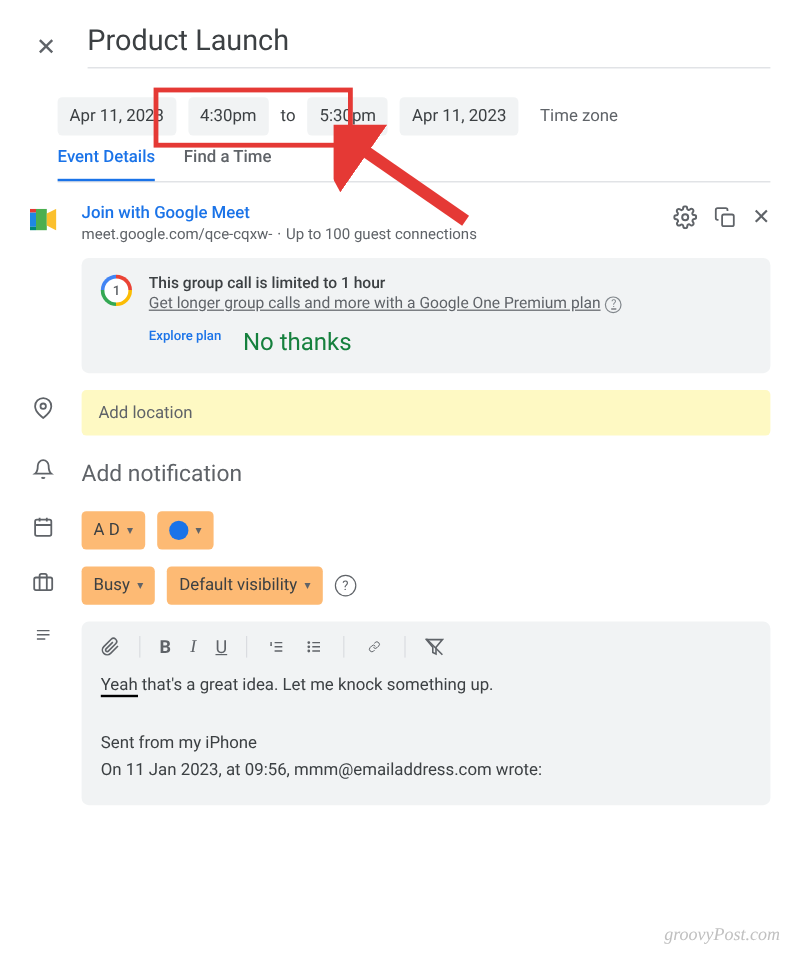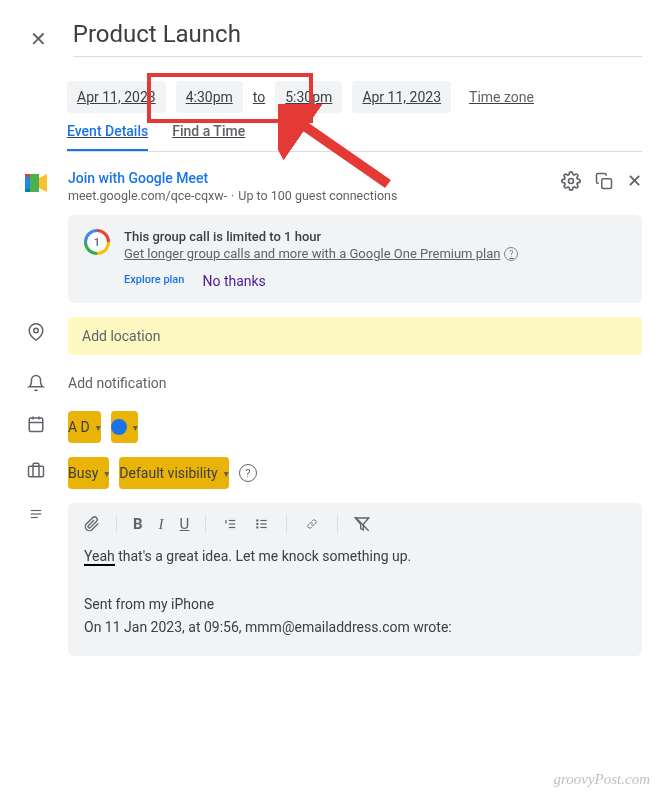--- a/index.html
+++ b/index.html
@@ -1,21 +1,21 @@
 <!DOCTYPE html>
 <html><head>
 <meta charset="utf-8">
 <style>
   * { box-sizing: border-box; margin: 0; padding: 0; }
   body { font-family: 'Google Sans', Roboto, Arial, sans-serif; font-size: 14px; color: #3c4043; width: 666px; height: 798px; background: #fff; position: relative; overflow: hidden; }
   .container { padding: 20px 24px 0 24px; }
   .top-row { display: flex; align-items: center; gap: 20px; margin-bottom: 24px; }
   .close-x { font-size: 20px; color: #5f6368; cursor: pointer; padding: 6px; line-height: 1; }
   .title { font-size: 24px; font-weight: 400; color: #3c4043; flex: 1; border-bottom: 1px solid #dadce0; padding-bottom: 8px; }
-  .indent { margin-left: 43px; text-decoration: underline; }
+  .indent { margin-left: 24px; }
   .date-row { display: flex; align-items: center; gap: 10px; margin-bottom: 10px; position: relative; }
   .chip { background: #f1f3f4; padding: 8px 10px; border-radius: 4px; color: #3c4043; font-size: 14px; cursor: pointer; }
   .tz { color: #5f6368; font-size: 14px; margin-left: 8px; cursor: pointer; }
   .time-highlight { position: absolute; border: 4px solid #e53935; left: 80px; top: -8px; width: 166px; height: 50px; pointer-events: none; }
   .arrow-wrap { position: absolute; left: 278px; top: 104px; pointer-events: none; }
   .repeat-row { display: flex; align-items: center; gap: 14px; margin-bottom: 36px; }
   .checkbox { width: 17px; height: 17px; border: 2px solid #5f6368; border-radius: 2px; cursor: pointer; }
   .tabs { display: flex; gap: 24px; border-bottom: 1px solid #dadce0; margin-bottom: 18px; }
   .tab { padding-bottom: 10px; font-size: 14px; font-weight: 500; cursor: pointer; color: #5f6368; border-bottom: 2px solid transparent; }
   .tab.active { color: #1a73e8; border-bottom: 2px solid #1a73e8; }
@@ -27,25 +27,25 @@
   .dot { margin: 0 4px; }
   .meet-actions { display: flex; gap: 14px; align-items: center; color: #5f6368; }
   .icon-btn { cursor: pointer; font-size: 18px; color: #5f6368; }
   .info-card { background: #f1f3f4; border-radius: 6px; padding: 14px 16px; margin-top: 12px; display: flex; gap: 14px; }
   .g1-badge { width: 26px; height: 26px; border-radius: 50%; background: conic-gradient(#ea4335 0 25%, #fbbc04 25% 50%, #34a853 50% 75%, #4285f4 75% 100%); display: flex; align-items: center; justify-content: center; flex-shrink: 0; }
   .g1-inner { width: 20px; height: 20px; background: #fff; border-radius: 50%; display: flex; align-items: center; justify-content: center; font-size: 11px; font-weight: 500; color: #5f6368; }
   .info-title { font-size: 13px; font-weight: 500; color: #3c4043; }
   .info-sub { font-size: 13px; color: #5f6368; margin-top: 2px; display: flex; align-items: center; gap: 4px; text-decoration: underline; }
   .info-actions { margin-top: 12px; display: flex; gap: 18px; }
   .link-btn { color: #1a73e8; font-weight: 500; font-size: 11px; cursor: pointer; }
-  .plain-btn { color: #4c1d95; font-size: 14px; cursor: pointer; }
+  .plain-btn { color: #15803d; font-size: 20px; cursor: pointer; }
   .field-box { background: #fef9c3; border-radius: 4px; padding: 11px 14px; color: #5f6368; font-size: 14px; cursor: text; }
-  .plain-label { color: #5f6368; font-size: 14px; cursor: pointer; padding: 6px 0; }
+  .plain-label { color: #5f6368; font-size: 19px; cursor: pointer; padding: 6px 0; }
   .pill-row { display: flex; gap: 10px; align-items: center; }
-  .pill { background: #eab308; border-radius: 4px; padding: 8px 0; display: flex; align-items: center; gap: 6px; font-size: 14px; cursor: pointer; color: #3c4043; }
+  .pill { background: #fdba74; border-radius: 4px; padding: 8px 10px; display: flex; align-items: center; gap: 6px; font-size: 14px; cursor: pointer; color: #3c4043; }
   .caret { font-size: 10px; color: #5f6368; }
   .color-dot { width: 16px; height: 16px; border-radius: 50%; background: #1a73e8; }
   .help-circle { width: 18px; height: 18px; border: 1.5px solid #5f6368; border-radius: 50%; display: flex; align-items: center; justify-content: center; font-size: 11px; color: #5f6368; cursor: pointer; }
   .help-circle-sm { width: 14px; height: 14px; border: 1px solid #80868b; border-radius: 50%; display: inline-flex; align-items: center; justify-content: center; font-size: 9px; color: #80868b; }
   .desc-box { background: #f1f3f4; border-radius: 6px; padding: 12px 16px 16px 16px; }
   .toolbar { display: flex; align-items: center; gap: 16px; margin-bottom: 12px; color: #5f6368; }
   .tb-sep { width: 1px; height: 18px; background: #dadce0; }
   .tb-icon { cursor: pointer; font-size: 15px; display: flex; align-items: center; }
   .desc-text { font-size: 14px; color: #3c4043; line-height: 1.7; }
   .underline-yeah { border-bottom: 2px solid #000000; }

